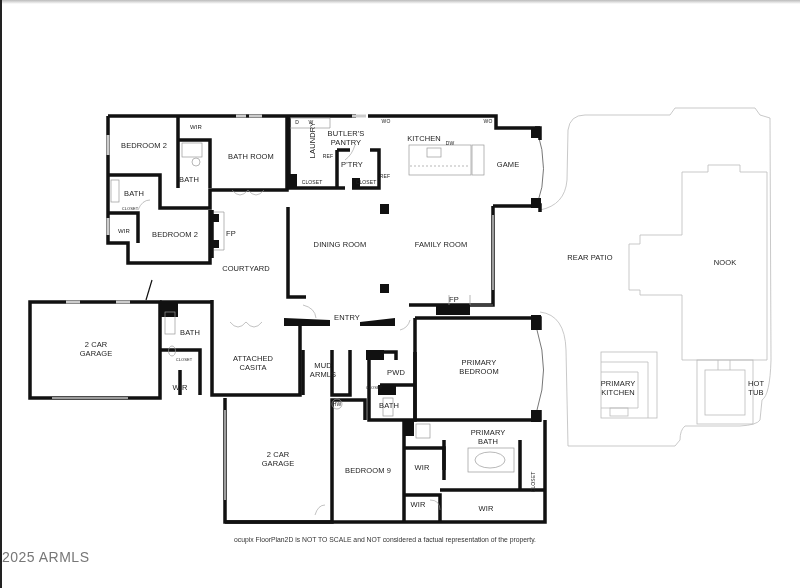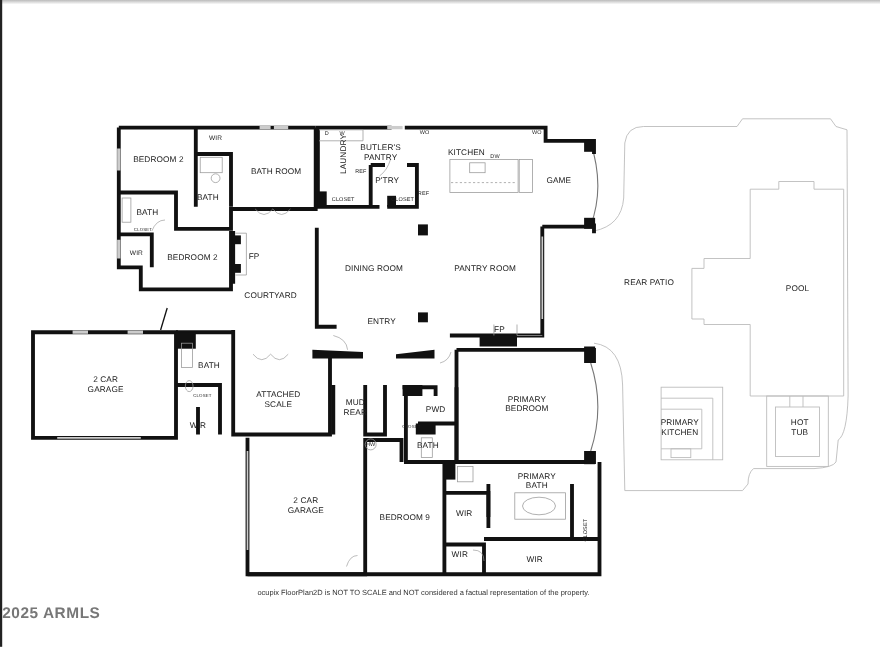--- a/index.html
+++ b/index.html
@@ -3,21 +3,21 @@
 <meta charset="utf-8">
 <style>
   html, body { margin: 0; padding: 0; }
   body { width: 800px; height: 588px; background: #ffffff; position: relative; overflow: hidden; font-family: "Liberation Sans", sans-serif; }
   .frame-left { position: absolute; left: 0; top: 0; width: 2px; height: 588px; background: #222; }
   .frame-top { position: absolute; left: 0; top: 0; width: 800px; height: 4px; background: linear-gradient(#bbb, #fff); }
   svg.plan { position: absolute; left: 0; top: 0; }
   .lbl { position: absolute; font-size: 7.5px; color: #222; text-align: center; line-height: 9px; white-space: pre-line; transform: translate(-50%, -50%); letter-spacing: 0.1px; }
   .lbl.sm { font-size: 5px; line-height: 6px; }
   .disclaimer { position: absolute; left: 234px; top: 536px; font-size: 6.8px; color: #333; white-space: nowrap; }
-  .watermark { position: absolute; left: 2px; top: 549px; font-size: 14px; color: #777; letter-spacing: 0.5px; font-weight: 700; }
+  .watermark { position: absolute; left: 2px; top: 549px; font-size: 14px; color: #777; letter-spacing: 0.5px; font-weight: 400; }
 </style>
 </head>
 <body>
 
 <div class="frame-top"></div>
 <div class="frame-left"></div>
 
 <svg class="plan" width="800" height="588" viewBox="0 0 800 588">
 
   <g fill="none" stroke="#bbb" stroke-width="0.8">
@@ -146,40 +146,40 @@
   <div class="lbl" style="left:175px;top:234px">BEDROOM 2</div>
   <div class="lbl" style="left:231px;top:233px">FP</div>
   <div class="lbl" style="left:246px;top:268px">COURTYARD</div>
   <div class="lbl" style="left:312px;top:140px;transform:translate(-50%,-50%) rotate(-90deg)">LAUNDRY</div>
   <div class="lbl" style="left:346px;top:138px">BUTLER'S
 PANTRY</div>
   <div class="lbl" style="left:352px;top:164px">P'TRY</div>
   <div class="lbl" style="left:424px;top:138px">KITCHEN</div>
   <div class="lbl" style="left:508px;top:164px">GAME</div>
   <div class="lbl" style="left:340px;top:244px">DINING ROOM</div>
-  <div class="lbl" style="left:441px;top:244px">PANTRY ROOM</div>
-  <div class="lbl" style="left:347px;top:292px">ENTRY</div>
+  <div class="lbl" style="left:441px;top:244px">FAMILY ROOM</div>
+  <div class="lbl" style="left:347px;top:317px">ENTRY</div>
   <div class="lbl" style="left:454px;top:299px">FP</div>
   <div class="lbl" style="left:590px;top:257px">REAR PATIO</div>
-  <div class="lbl" style="left:725px;top:262px">POOL</div>
+  <div class="lbl" style="left:725px;top:262px">NOOK</div>
   <div class="lbl" style="left:96px;top:349px">2 CAR
 GARAGE</div>
   <div class="lbl" style="left:190px;top:332px">BATH</div>
   <div class="lbl" style="left:180px;top:387px">WIR</div>
   <div class="lbl" style="left:253px;top:363px">ATTACHED
-SCALE</div>
+CASITA</div>
   <div class="lbl" style="left:323px;top:370px">MUD
-REAR</div>
+ARMLS</div>
   <div class="lbl" style="left:396px;top:372px">PWD</div>
   <div class="lbl" style="left:389px;top:405px">BATH</div>
   <div class="lbl" style="left:479px;top:367px">PRIMARY
 BEDROOM</div>
   <div class="lbl" style="left:618px;top:388px">PRIMARY
 KITCHEN</div>
-  <div class="lbl" style="left:727px;top:388px">HOT
+  <div class="lbl" style="left:756px;top:388px">HOT
 TUB</div>
   <div class="lbl" style="left:488px;top:437px">PRIMARY
 BATH</div>
   <div class="lbl" style="left:278px;top:459px">2 CAR
 GARAGE</div>
   <div class="lbl" style="left:368px;top:470px">BEDROOM 9</div>
   <div class="lbl" style="left:422px;top:467px">WIR</div>
   <div class="lbl" style="left:418px;top:504px">WIR</div>
   <div class="lbl" style="left:486px;top:508px">WIR</div>
 

